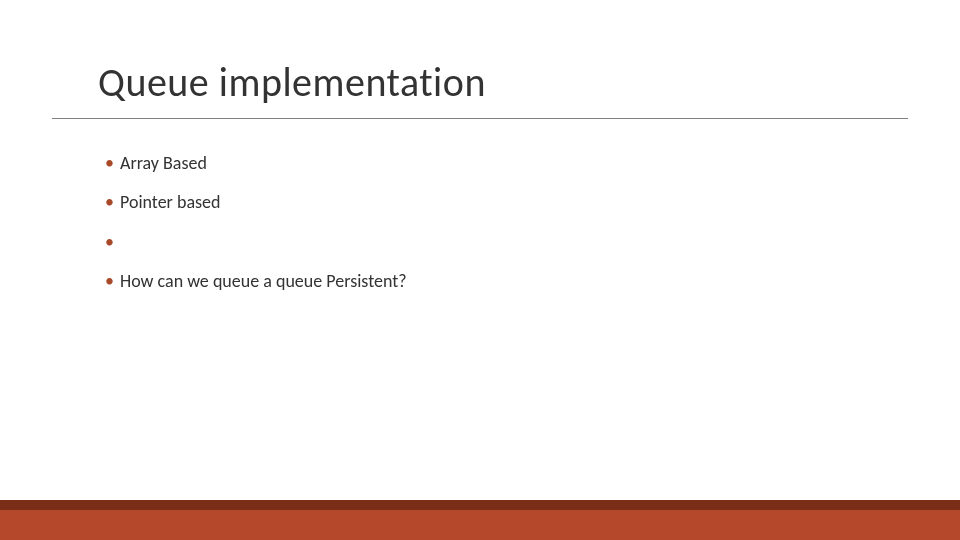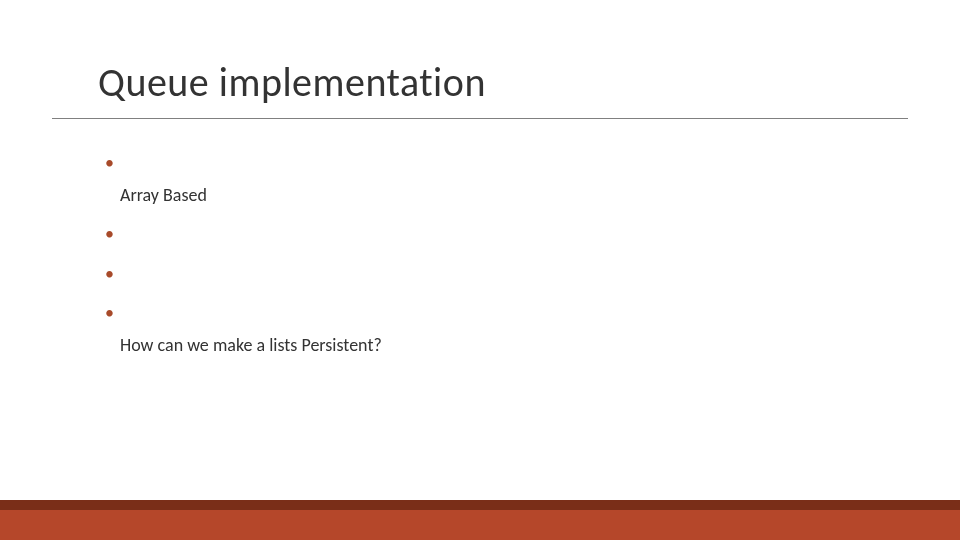--- a/index.html
+++ b/index.html
@@ -52,21 +52,20 @@
     color: #333333;
   }
   .bullet {
     color: #a84a2a;
     margin-right: 6px;
     font-size: 18px;
     line-height: 1.3;
   }
   .bullet-text {
     line-height: 1.3;
-    margin-top: 32px;
   }
   .footer-bar {
     position: absolute;
     bottom: 0;
     left: 0;
     right: 0;
     height: 40px;
   }
   .footer-dark {
     position: absolute;
@@ -92,27 +91,28 @@
   <div class="title">Queue implementation</div>
   <div class="title-rule"></div>
 
   <div class="content">
     <div class="bullet-item">
       <span class="bullet">•</span>
       <span class="bullet-text">Array Based</span>
     </div>
     <div class="bullet-item">
       <span class="bullet">•</span>
+      <span class="bullet-text">Pointer based</span>
     </div>
     <div class="bullet-item">
       <span class="bullet">•</span>
     </div>
     <div class="bullet-item">
       <span class="bullet">•</span>
-      <span class="bullet-text">How can we make a lists Persistent?</span>
+      <span class="bullet-text">How can we queue a queue Persistent?</span>
     </div>
   </div>
 
   <div class="footer-bar">
     <div class="footer-dark"></div>
     <div class="footer-red"></div>
   </div>
 </div>
 
 </body></html>

